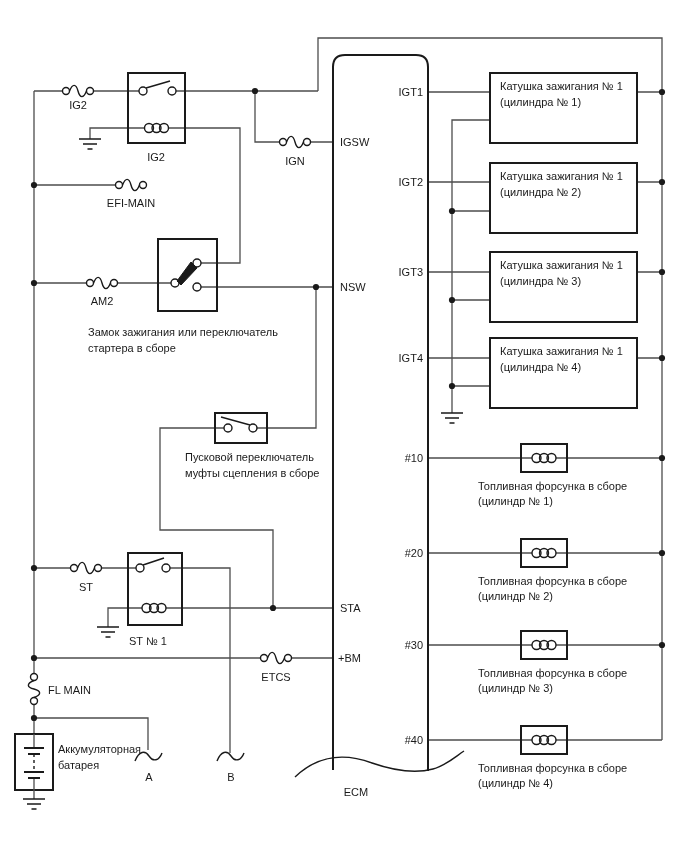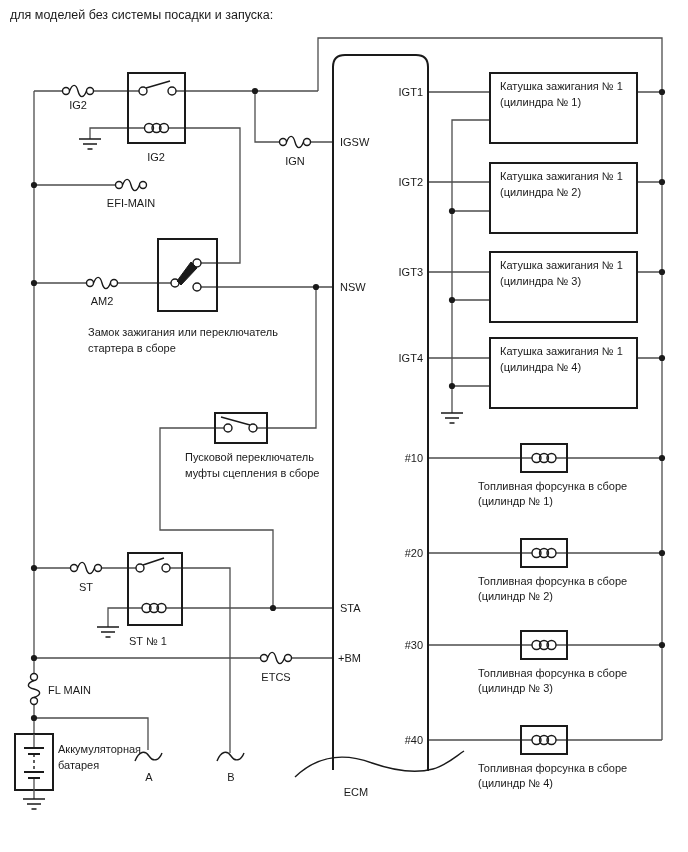--- a/index.html
+++ b/index.html
@@ -12,21 +12,20 @@
   .boxline{stroke:#1a1a1a;stroke-width:2;fill:none;}
   .thin{stroke:#1a1a1a;stroke-width:1.4;fill:none;}
   .contact{fill:#ffffff;stroke:#1a1a1a;stroke-width:1.4;}
   .dot{fill:#1a1a1a;stroke:none;}
   .plate{stroke:#1a1a1a;stroke-width:2;fill:none;}
 </style>
 </head>
 <body>
 
 <div class="page">
-  <div class="title">для моделей без системы посадки и запуска:</div>
 
   <svg width="688" height="852" viewBox="0 0 688 852">
 
     <g>
       <path class="wire" d="
         M34,91 V673.5 M34,704.5 V734
         M34,91 H62.5 M93.5,91 H139 M176,91 H318
         M318,91 V38 H662 V740
         M255,91 V142 H279.5 M310.5,142 H333
         M128,128 H144.5 M168.5,128 H240 V263 H201

